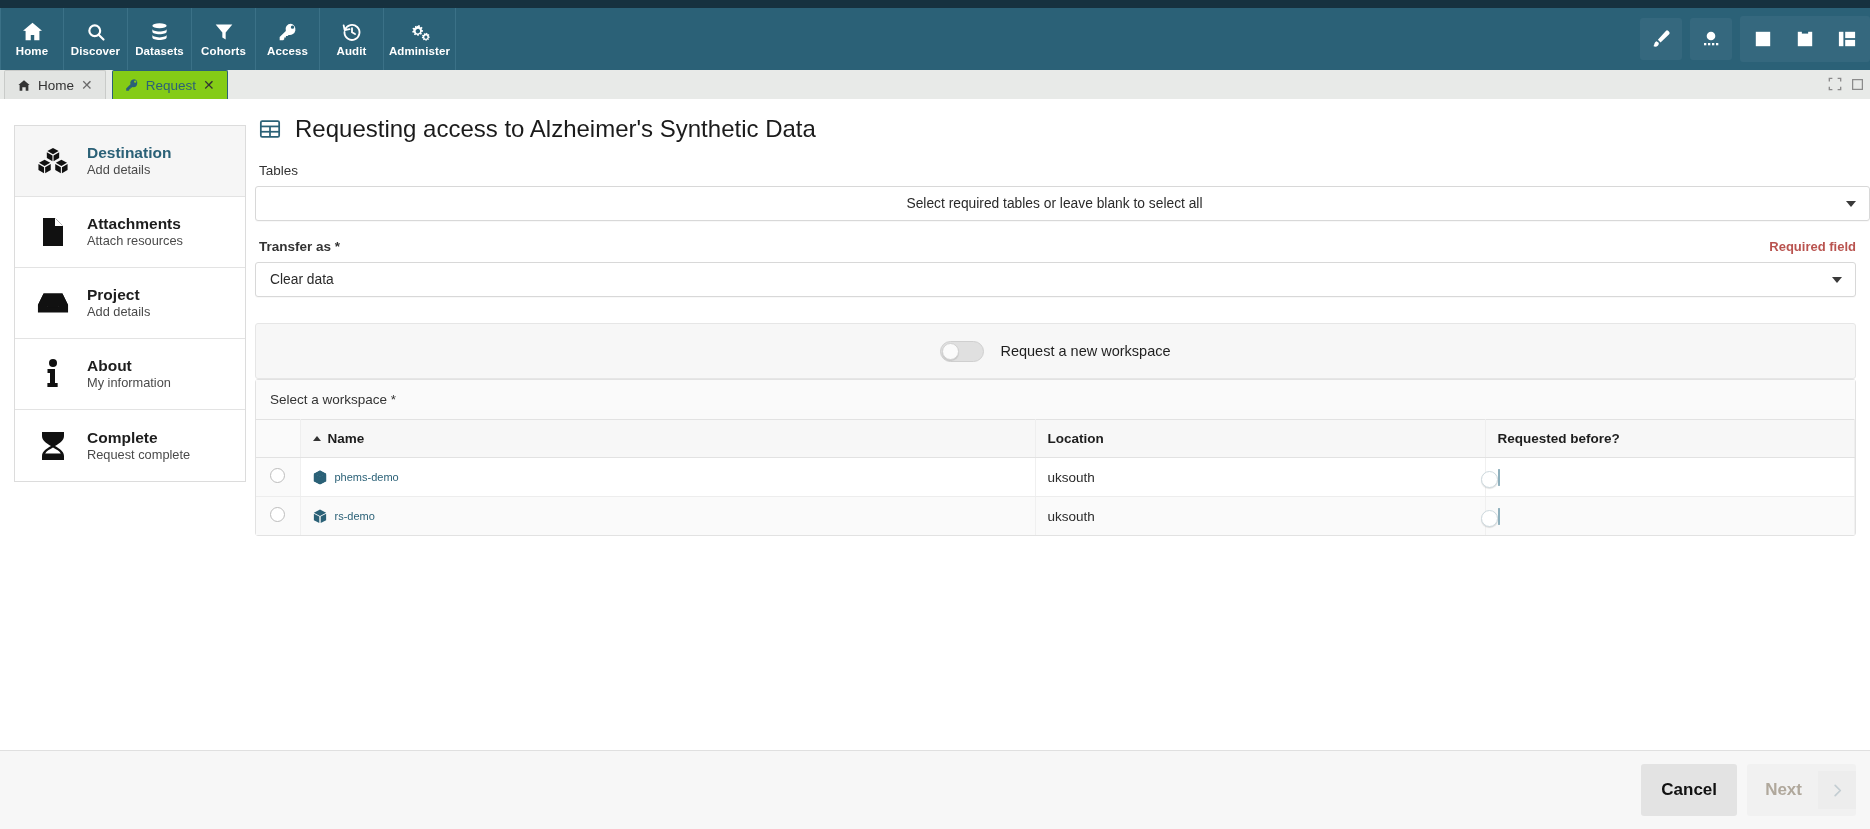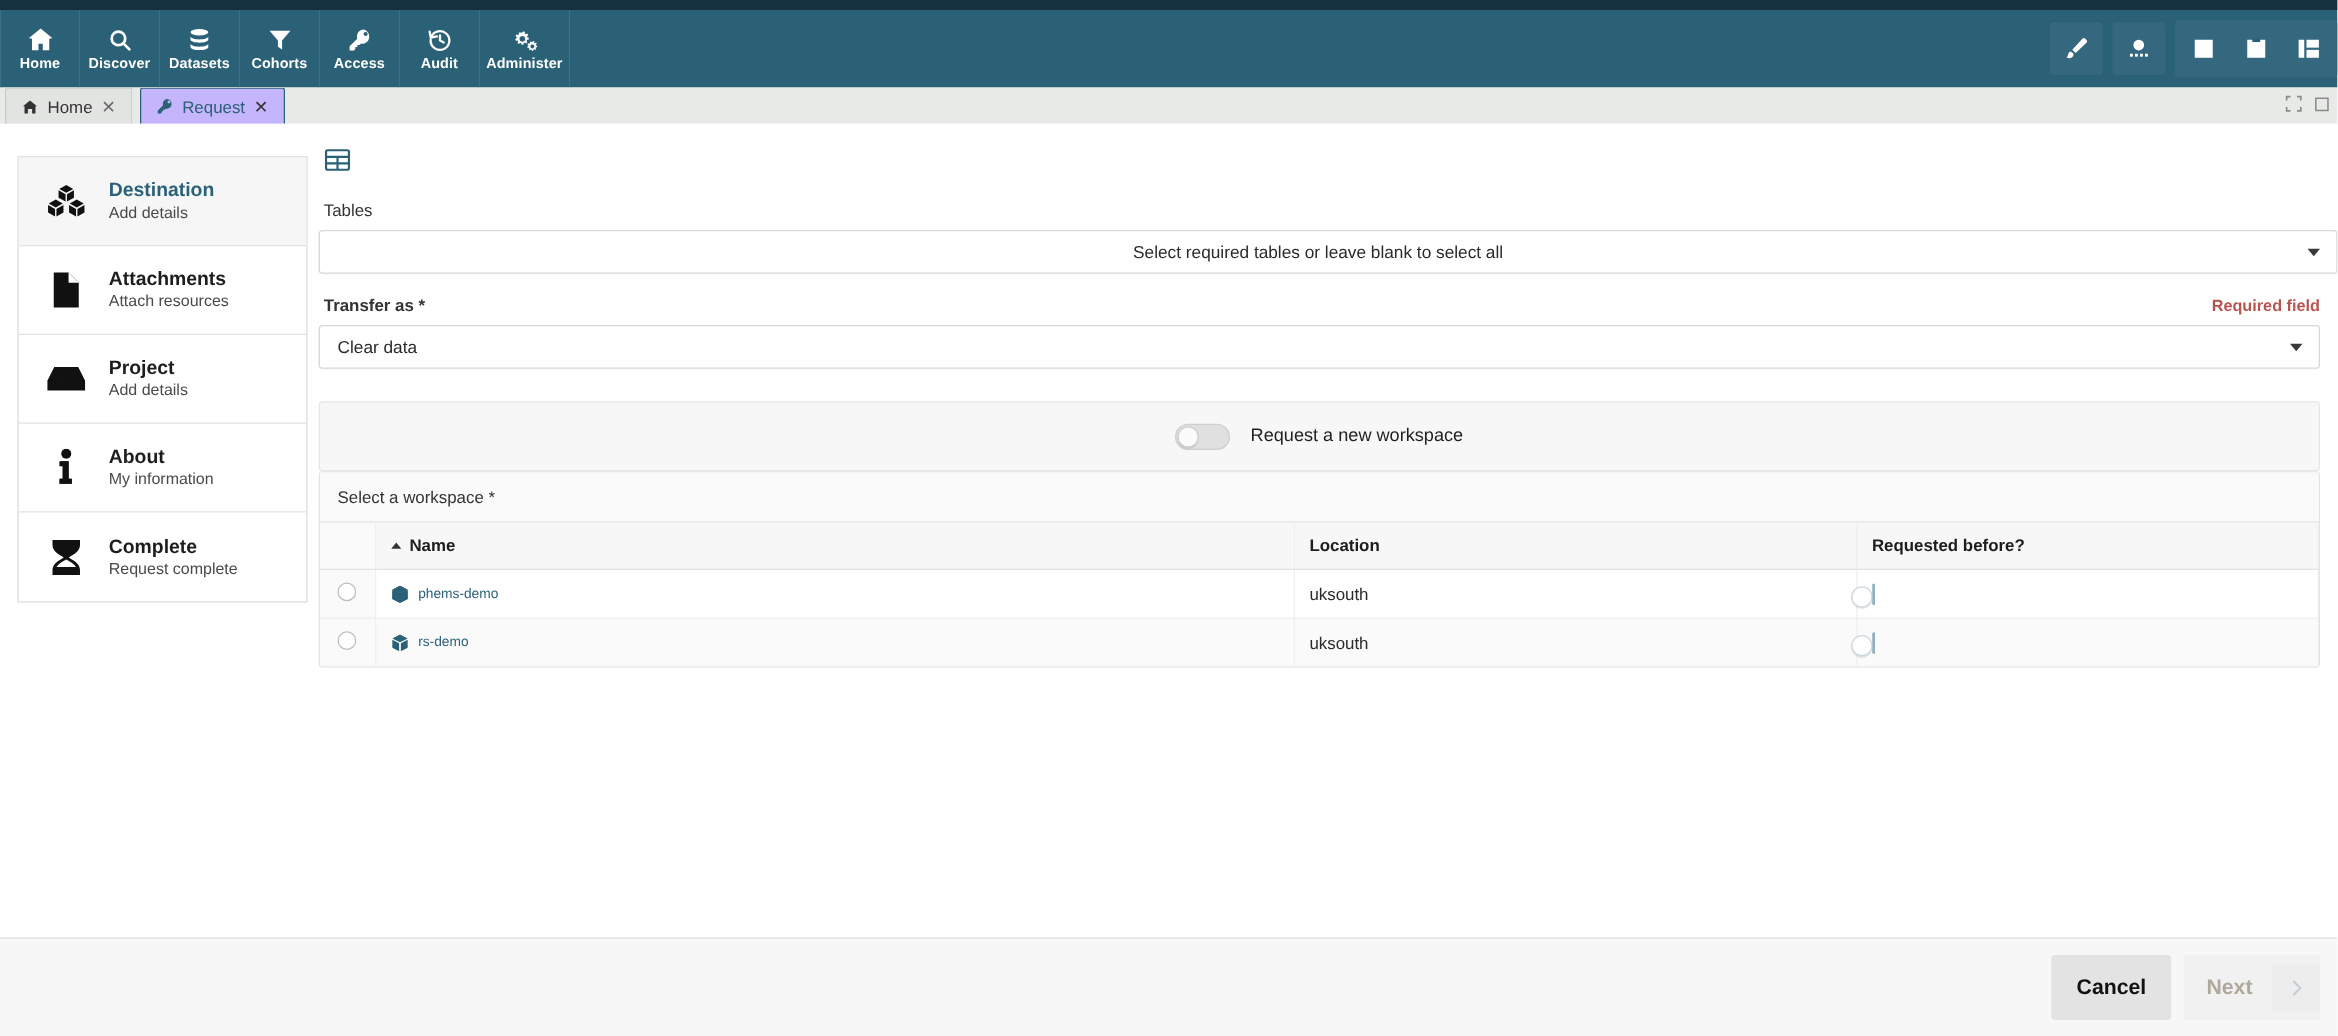--- a/index.html
+++ b/index.html
@@ -55,21 +55,21 @@
     background: #e8eae8;
     display: flex; align-items: flex-end;
   }
   .tab {
     height: 29px; display: flex; align-items: center; gap: 7px;
     padding: 0 12px 0 12px; font-size: 13.5px; color: #333;
     border: 1px solid #c9cbc9; border-bottom: none;
     background: #e2e4e2; cursor: pointer;
     border-radius: 2px 2px 0 0;
   }
-  .tab.active { background: #c4b5fd; color: #2b6177; border-color: #2b6177; }
+  .tab.active { background: #84cc16; color: #2b6177; border-color: #2b6177; }
   .tab .tabico { display: flex; align-items: center; }
   .tab .closex { font-size: 14px; color: #6a6a6a; line-height: 1; }
   .tab.active .closex { color: #333; }
   .tabbar-right {
     position: absolute; right: 6px; bottom: 4px; display: flex; align-items: center; gap: 9px;
   }
 
   
   .page {
     position: absolute; left: 0; top: 99px; width: 1870px; height: 651px;
@@ -429,20 +429,21 @@
   <div class="content">
     <div class="page-title">
       <span class="t-ico">
         <svg width="22" height="22" viewBox="0 0 24 24" fill="none" stroke="#2b6177" stroke-width="1.9">
           <rect x="2" y="3.5" width="20" height="17" rx="1.5"></rect>
           <line x1="2" y1="9.2" x2="22" y2="9.2"></line>
           <line x1="2" y1="15" x2="22" y2="15"></line>
           <line x1="12" y1="9.2" x2="12" y2="20.5"></line>
         </svg>
       </span>
+      <span>Requesting access to Alzheimer's Synthetic Data</span>
     </div>
 
     <div class="field-label">Tables</div>
     <div class="select-box" style="margin-right:0;justify-content:center;">
       <span>Select required tables or leave blank to select all</span>
       <span class="caret"></span>
     </div>
 
     <div class="label-row" style="margin-top:18px;font-weight:bold;">
       <span class="field-label" style="margin:0;">Transfer as *</span>

